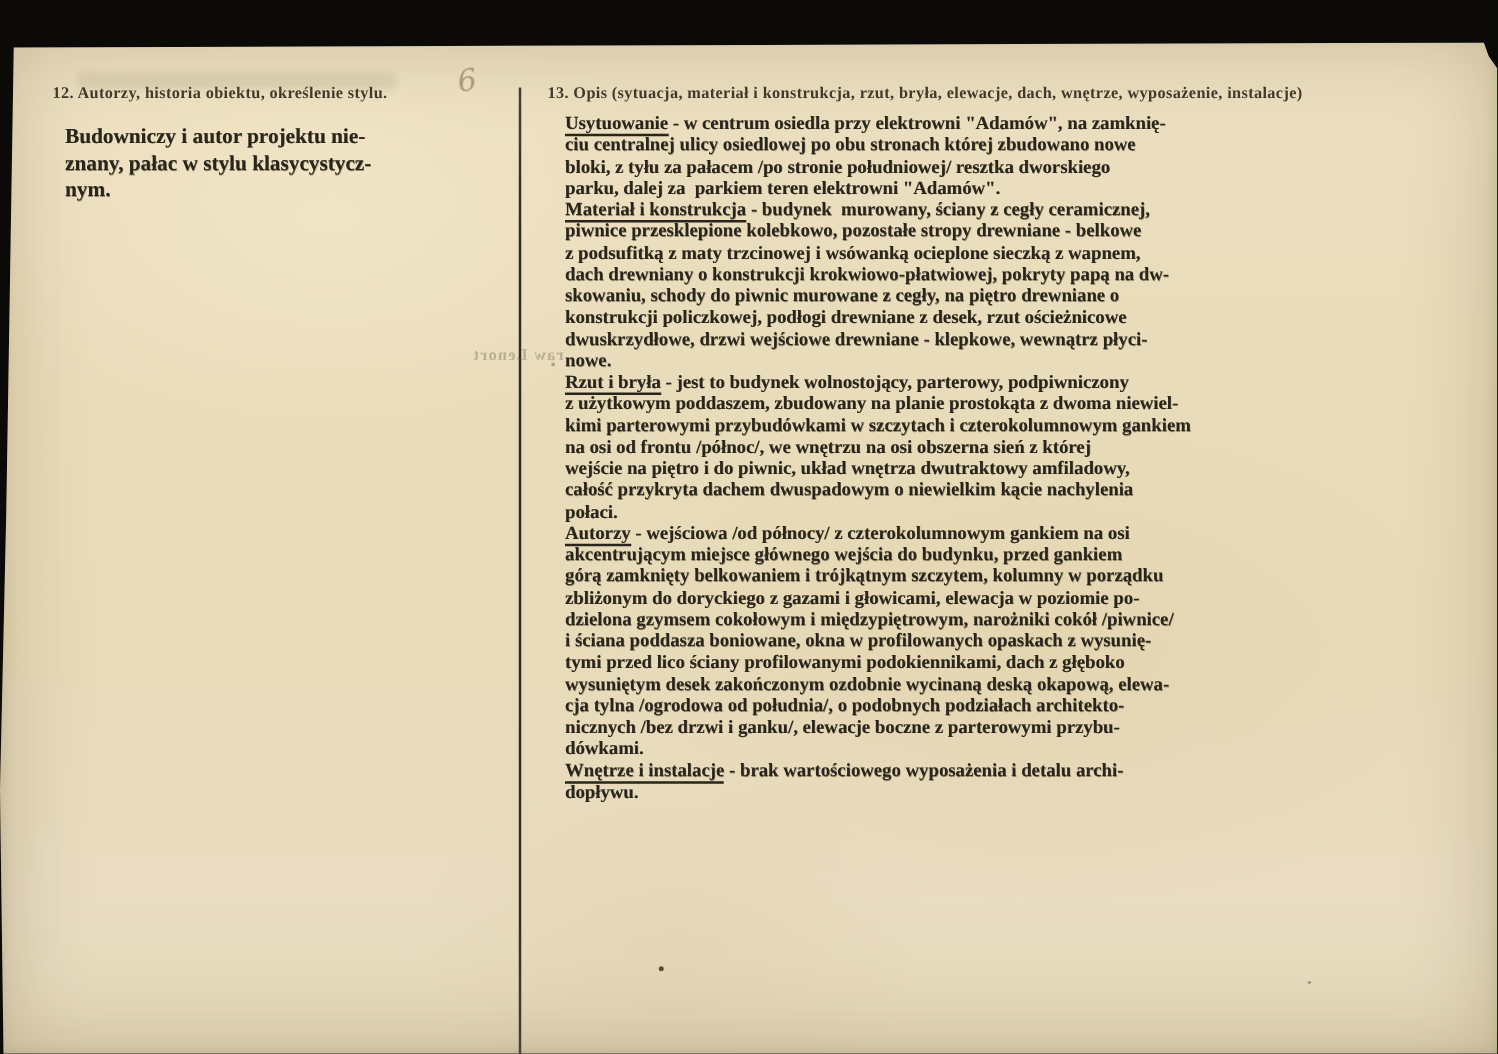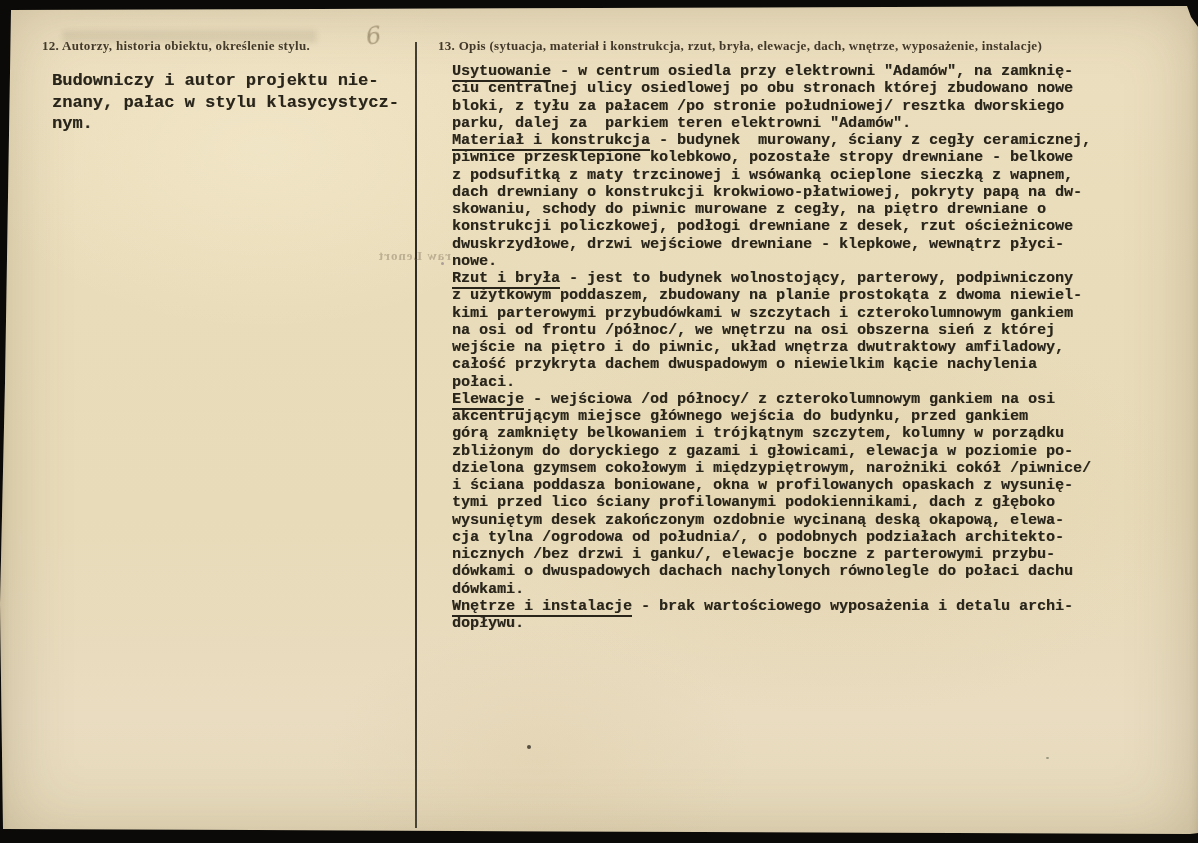--- a/index.html
+++ b/index.html
@@ -10,32 +10,33 @@
   }
   .paper{
     position:absolute;inset:0;
     background:
       radial-gradient(420px 260px at 22% 18%, rgba(255,248,220,.28), rgba(255,248,220,0) 70%),
       radial-gradient(500px 300px at 70% 60%, rgba(210,190,140,.18), rgba(210,190,140,0) 70%),
       radial-gradient(300px 200px at 45% 90%, rgba(214,192,150,.22), rgba(214,192,150,0) 70%),
       linear-gradient(180deg,#ecdfc0 0%,#e9dcba 35%,#e8dbb9 60%,#e9dcc0 85%,#e5d9ba 100%);
     clip-path:polygon(11px 10px,1187px 6px,1191px 17px,1198px 27px,1198px 833px,1190px 834px,3px 829px,0px 604px,5px 382px);
     box-shadow:inset 0 0 70px rgba(95,75,40,.28), inset 0 0 10px rgba(95,75,40,.18);
+    margin-top:28px;
   }
   .form-header{
     position:absolute;
     font-family:"Liberation Serif",serif;
     font-weight:700;
     font-size:13px;
     letter-spacing:.3px;
     color:#42392a;
     white-space:pre;
   }
   .tw{ 
-    font-family:Liberation Mono, monospace;
+    font-family:Liberation Serif, serif;
     font-weight:700;
     color:#29251b;
     text-shadow:.4px .4px 0 rgba(41,35,22,.45);
   }
   .left-body{
     position:absolute;left:52px;top:70px;width:360px;
     font-size:17px;line-height:21.6px;
   }
   .right-body{
     position:absolute;left:452px;top:63px;width:744px;
@@ -99,31 +100,30 @@
       <div class="text-line">konstrukcji policzkowej, podłogi drewniane z desek, rzut ościeżnicowe</div>
       <div class="text-line">dwuskrzydłowe, drzwi wejściowe drewniane - klepkowe, wewnątrz płyci-</div>
       <div class="text-line">nowe.</div>
       <div class="text-line"><span class="u">Rzut i bryła</span><span> - jest to budynek wolnostojący, parterowy, podpiwniczony</span></div>
       <div class="text-line">z użytkowym poddaszem, zbudowany na planie prostokąta z dwoma niewiel-</div>
       <div class="text-line">kimi parterowymi przybudówkami w szczytach i czterokolumnowym gankiem</div>
       <div class="text-line">na osi od frontu /północ/, we wnętrzu na osi obszerna sień z której</div>
       <div class="text-line">wejście na piętro i do piwnic, układ wnętrza dwutraktowy amfiladowy,</div>
       <div class="text-line">całość przykryta dachem dwuspadowym o niewielkim kącie nachylenia</div>
       <div class="text-line">połaci.</div>
-      <div class="text-line"><span class="u">Elewacje</span><span> - wejściowa /od północy/ z czterokolumnowym gankiem na osi</span></div>
+      <div class="text-line"><span class="u">Autorzy</span><span> - wejściowa /od północy/ z czterokolumnowym gankiem na osi</span></div>
       <div class="text-line">akcentrującym miejsce głównego wejścia do budynku, przed gankiem</div>
       <div class="text-line">górą zamknięty belkowaniem i trójkątnym szczytem, kolumny w porządku</div>
       <div class="text-line">zbliżonym do doryckiego z gazami i głowicami, elewacja w poziomie po-</div>
       <div class="text-line">dzielona gzymsem cokołowym i międzypiętrowym, narożniki cokół /piwnice/</div>
       <div class="text-line">i ściana poddasza boniowane, okna w profilowanych opaskach z wysunię-</div>
       <div class="text-line">tymi przed lico ściany profilowanymi podokiennikami, dach z głęboko</div>
       <div class="text-line">wysuniętym desek zakończonym ozdobnie wycinaną deską okapową, elewa-</div>
       <div class="text-line">cja tylna /ogrodowa od południa/, o podobnych podziałach architekto-</div>
       <div class="text-line">nicznych /bez drzwi i ganku/, elewacje boczne z parterowymi przybu-</div>
-      <div class="text-line">dówkami o dwuspadowych dachach nachylonych równolegle do połaci dachu</div>
       <div class="text-line">dówkami.</div>
       <div class="text-line"><span class="u">Wnętrze i instalacje</span><span> - brak wartościowego wyposażenia i detalu archi-</span></div>
       <div class="text-line">dopływu.</div>
     </div>
 
   <div class="smudge"></div>
 
   <div class="hand-mark">6</div>
 
   <div class="offset-stamp">raw Lenort</div>

